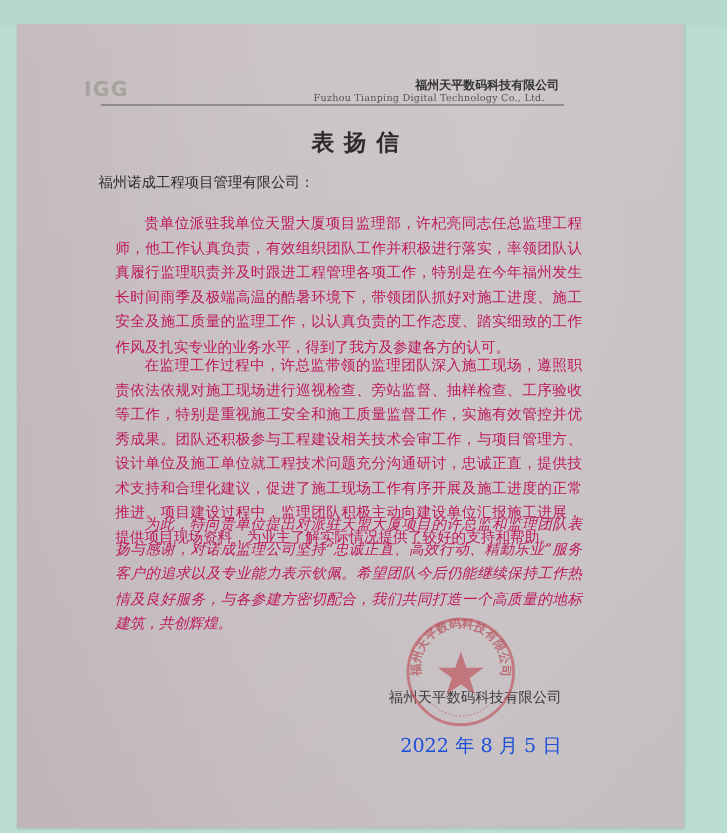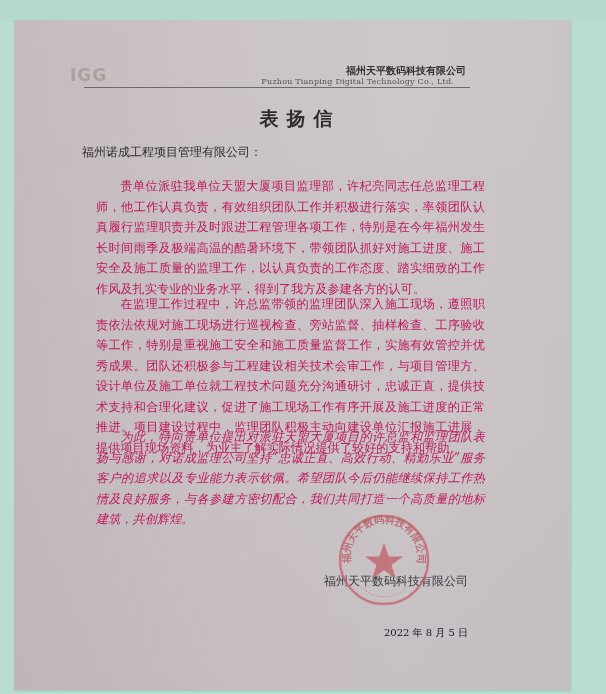--- a/index.html
+++ b/index.html
@@ -41,21 +41,21 @@
     position: absolute; left: 96px; width: 389px; font-size: 12.2px; line-height: 20.5px;
     color: #be185d; text-align: justify;
   }
   .body p { margin: 0; text-indent: 2em; }
   .p1 { top: 176px; }
   .p2 { top: 294px; }
   .p3 { top: 427px; font-style: italic; }
   .signature {
     position: absolute; right: 138px; top: 573px; font-size: 12px; color: #3a3a3e; text-align: right;
   }
-  .date { position: absolute; right: 138px; top: 626px; font-size: 10px; color: #0f172a; }
+  .date { position: absolute; right: 138px; top: 612px; font-size: 16px; color: #1d4ed8; }
   .stamp {
     position: absolute; left: 337px; top: 513px; width: 94px; height: 94px;
   }
 </style>
 </head>
 <body>
 
 <div class="bg-top"></div>
 
 <div class="paper"></div>

